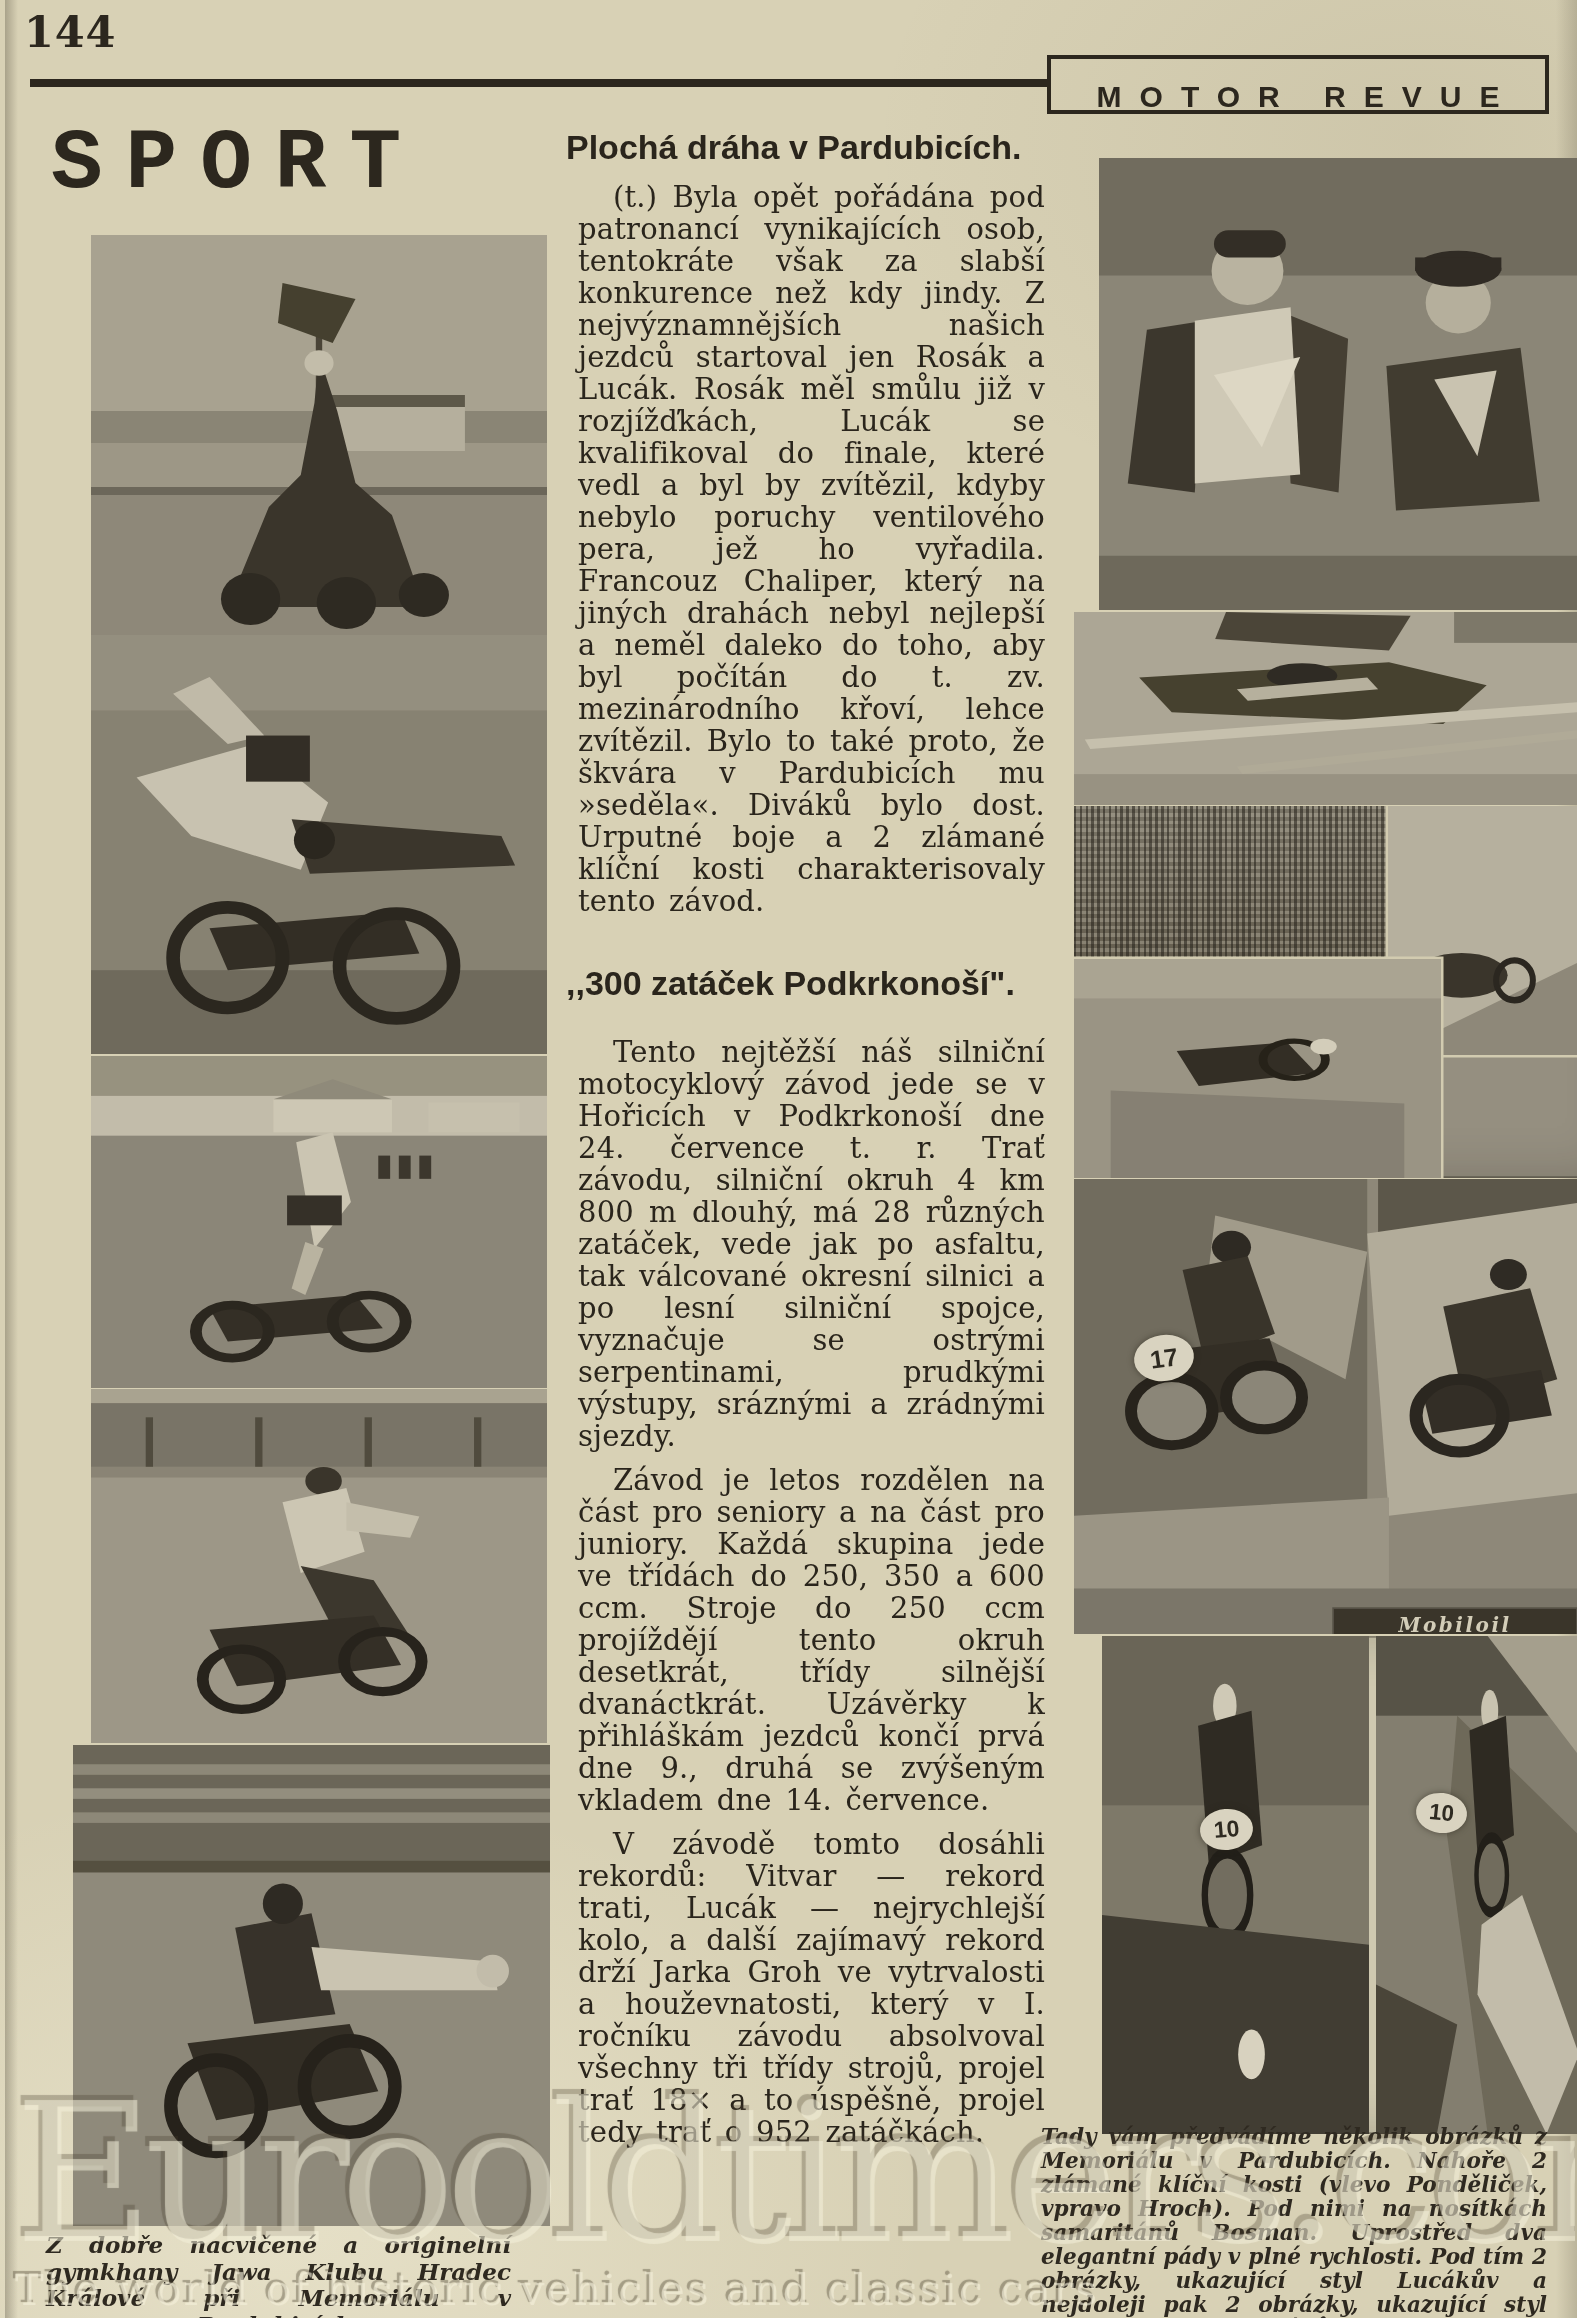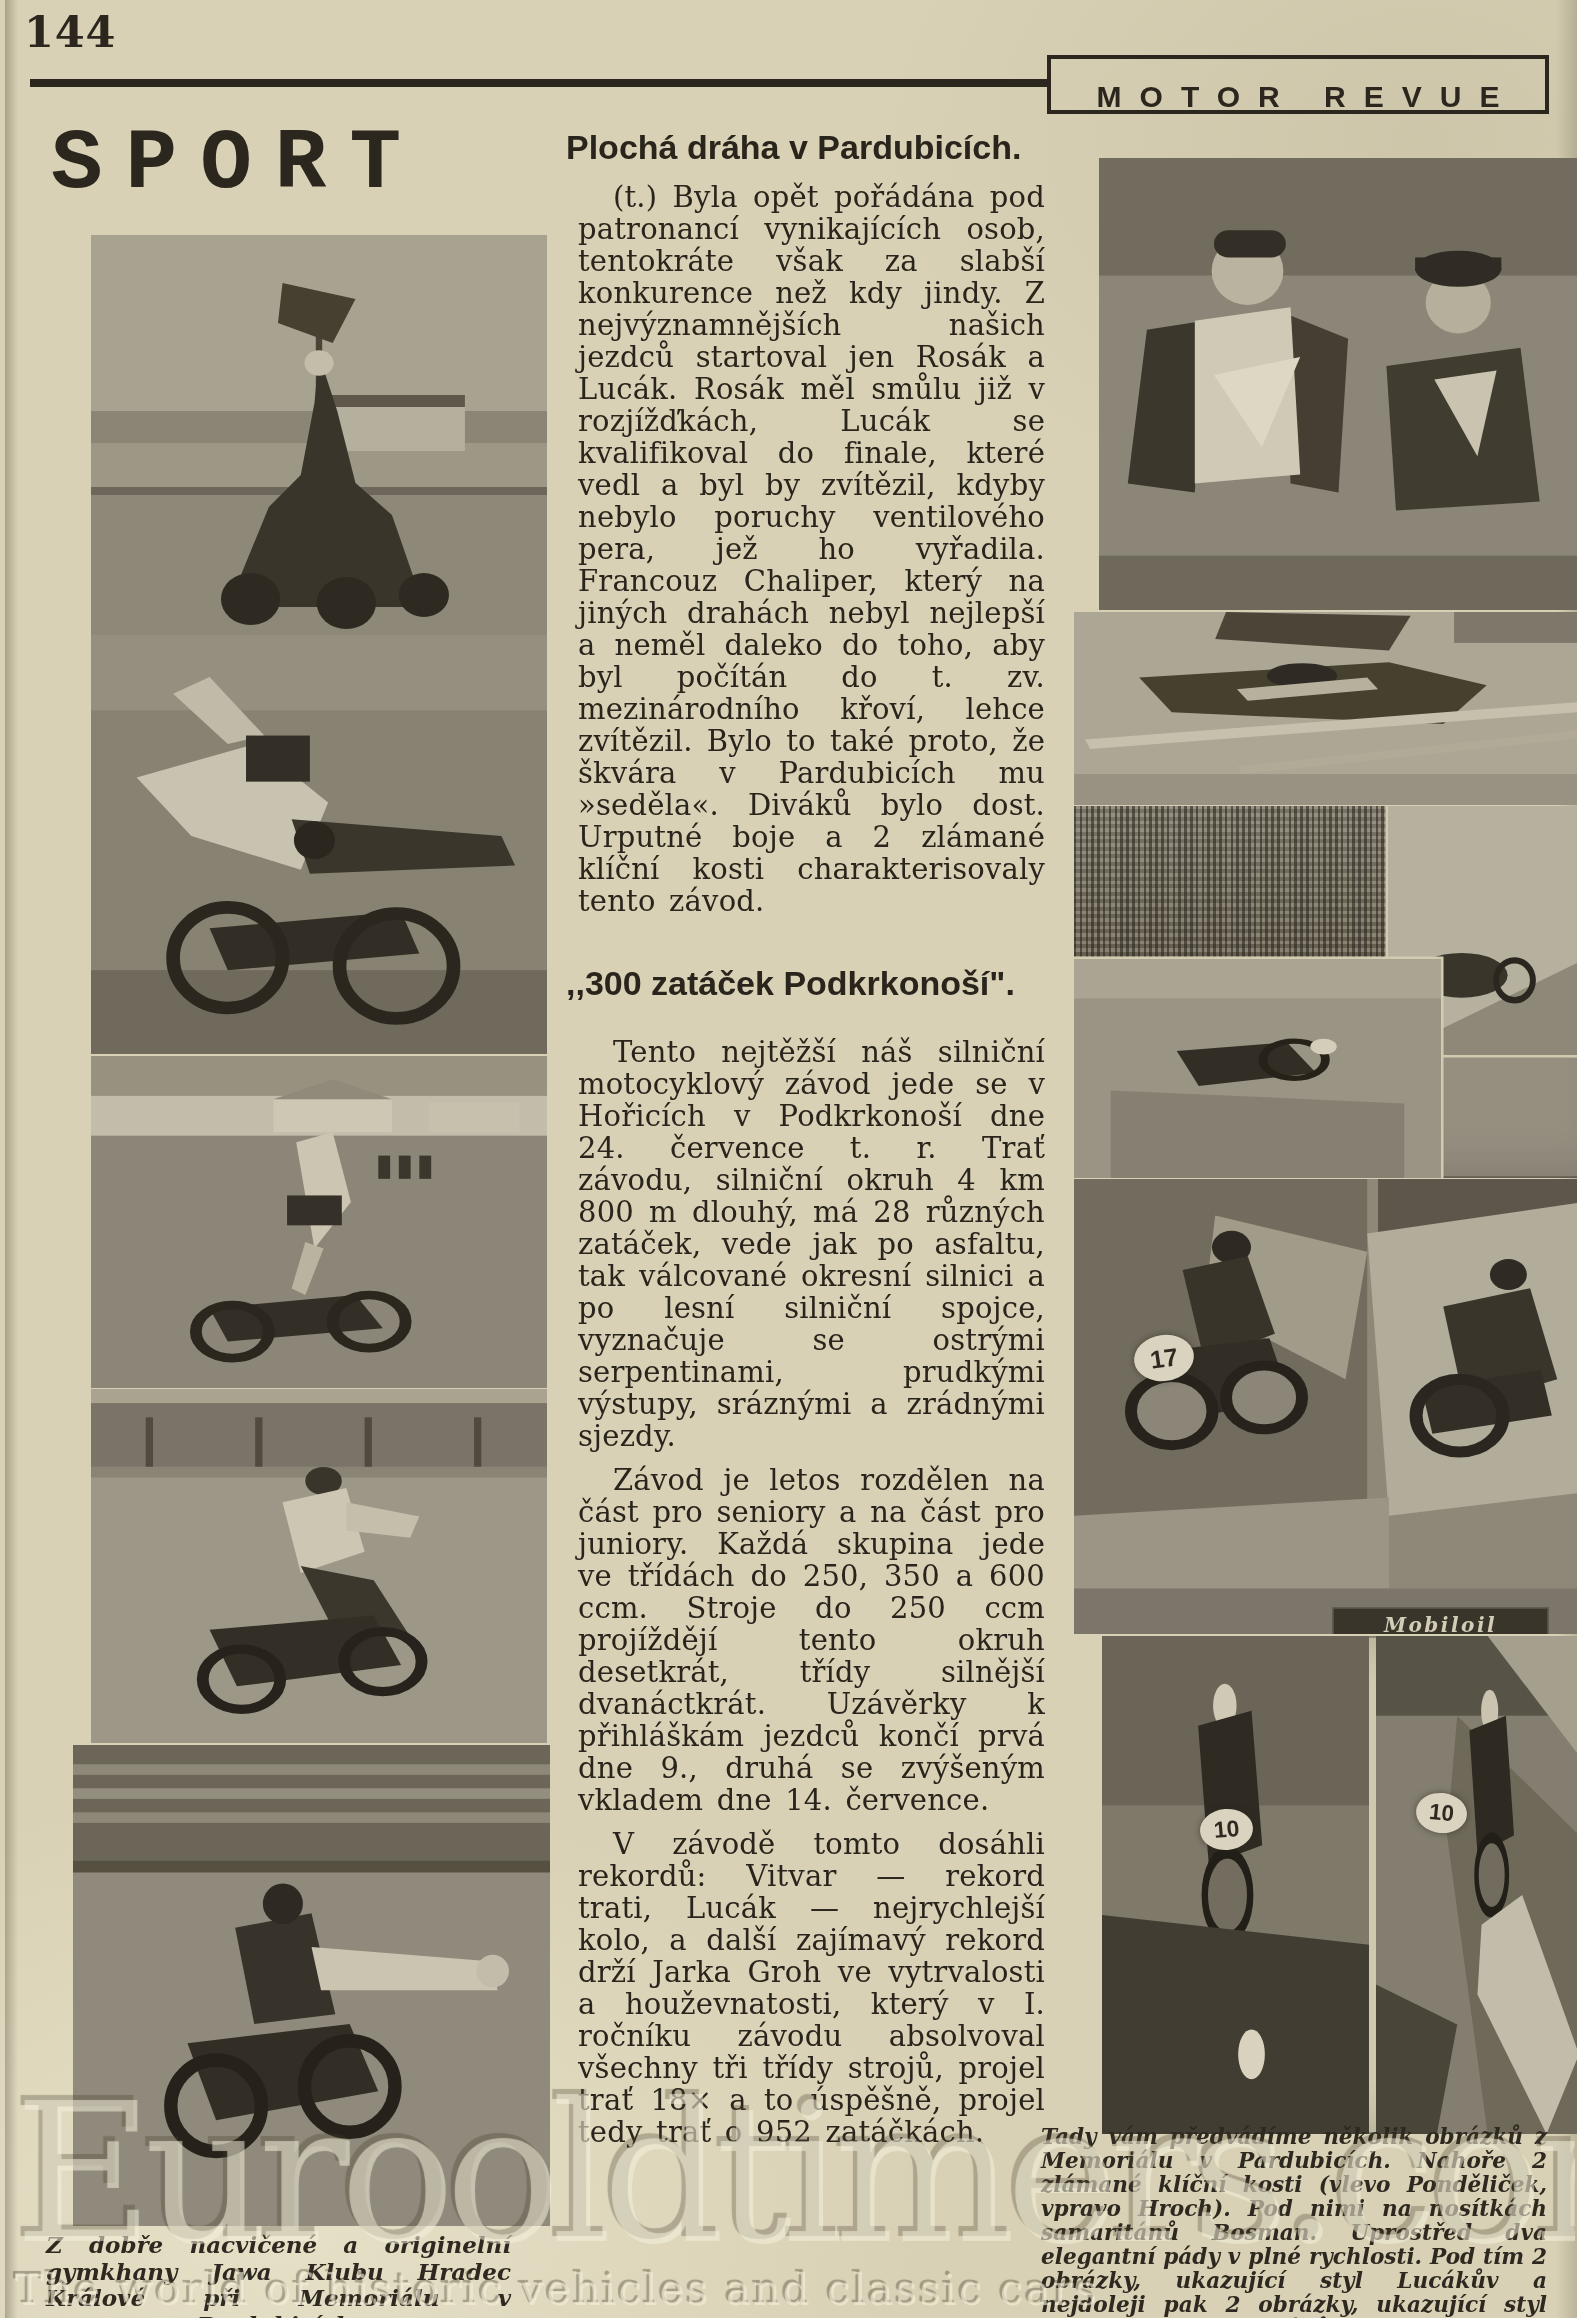--- a/index.html
+++ b/index.html
@@ -68,21 +68,21 @@
   .rp5-right{left:274px;width:203px;}
 
   .plate{position:absolute;background:#d9d3c0;border-radius:50%;
     display:flex;align-items:center;justify-content:center;
     font-family:"Liberation Sans",sans-serif;font-weight:bold;color:#2e2a21;
     box-shadow:0 0 6.6px rgba(40,36,26,.55);}
   .plate17{left:60px;top:156px;width:60px;height:46px;font-size:25px;transform:rotate(-8deg);}
   .plate10l{left:98px;top:173px;width:53px;height:41px;font-size:23px;transform:rotate(-5deg);}
   .plate10r{left:314px;top:157px;width:51px;height:40px;font-size:22.4px;transform:rotate(6deg);}
 
-  .banner{position:absolute;left:260px;top:430px;width:213px;height:31.5px;background:#3a352a;
+  .banner{position:absolute;left:260px;top:430px;width:242px;height:31.5px;background:#3a352a;
     display:flex;align-items:center;justify-content:center;
     font-family:"DejaVu Serif",serif;font-style:italic;font-weight:bold;font-size:20px;
     color:#d3cdb8;letter-spacing:2.5px;box-shadow:0 0 0 1.7px rgba(30,26,18,.4);}
 
   .caption-right{position:absolute;left:1041px;top:2125px;width:506px;font-size:21.6px;line-height:24px;
     text-align:justify;text-align-last:center;}
 
   
   .wm{position:absolute;color:transparent;white-space:nowrap;pointer-events:none;
     font-family:"DejaVu Serif",serif;}

